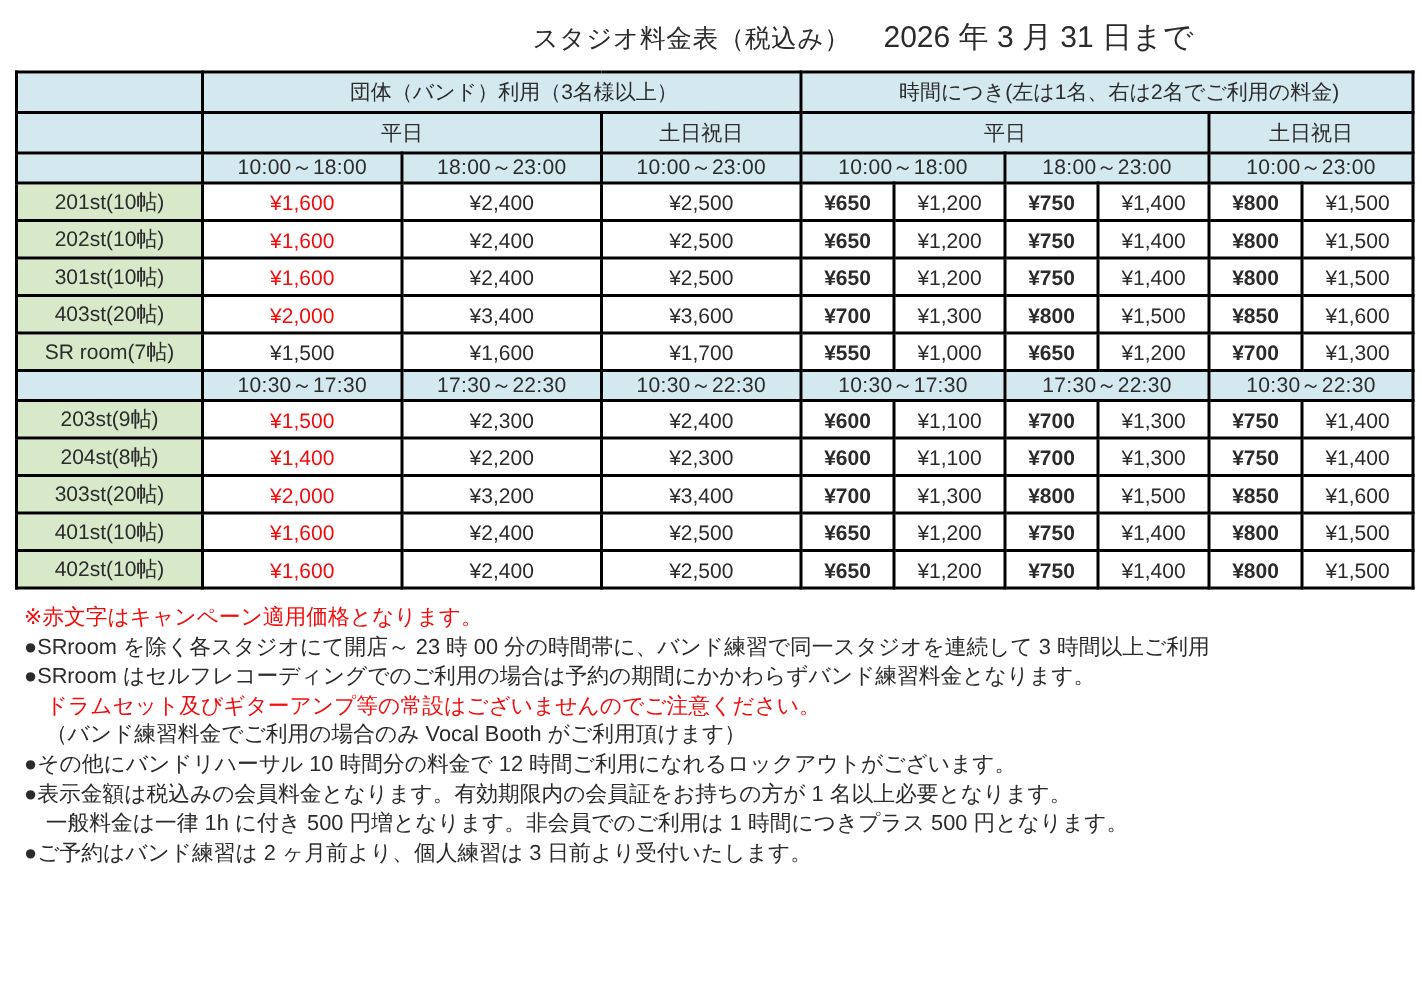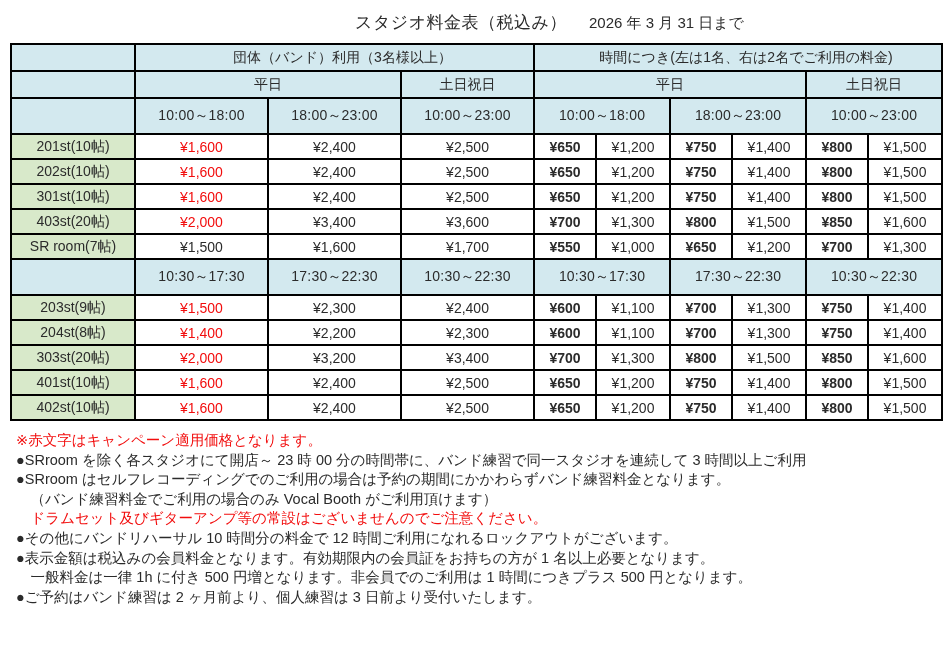--- a/index.html
+++ b/index.html
@@ -8,29 +8,29 @@
     --campaign-red:#f20d0d;
     --border-black:#000000;
     --sub-border-gray:#aebcbf;
     --text-black:#2b2b2b;
   }
   *{box-sizing:border-box;margin:0;padding:0;}
   html,body{width:948px;height:654px;overflow:hidden;background:#ffffff;
     font-family:"Liberation Sans","DejaVu Sans",sans-serif;color:var(--text-black);}
   .title-bar{margin:11px 0 0 355px;display:flex;align-items:baseline;gap:22px;white-space:nowrap;}
   .title-main{font-size:17px;letter-spacing:.5px;}
-  .title-date{font-size:15px;text-align:center;}
+  .title-date{font-size:20px;text-align:center;}
   table.price{margin:9px 0 0 10px;border-collapse:collapse;table-layout:fixed;width:931px;}
   table.price td{border:2px solid var(--border-black);font-size:14px;overflow:hidden;
     white-space:nowrap;padding:0;height:24px;text-align:center;vertical-align:middle;}
   thead td.hdr1{height:27px;padding-left:16px;}
   thead td.hdr2{height:27px;}
   td.blue{background:var(--header-blue);}
   td.time{font-size:14px;letter-spacing:.2px;}
-  tr.time-row td{height:36px;margin-left:15px;}
+  tr.time-row td{height:20px;margin-left:15px;}
   tr.data-row td{height:25px;}
   td.room{background:var(--room-green);font-size:14px;}
   td.price-cell{text-align:right;font-size:15px;}
   td.band{padding-right:8px;}
   td.ind{padding-right:5px;}
   td.s1{border-right:1px solid var(--sub-border-gray);font-weight:bold;}
   td.s2{border-left:1px solid var(--sub-border-gray);}
   .red{color:var(--campaign-red);}
   .notes{margin:10px 0 0 16px;font-size:14.5px;line-height:19.6px;white-space:nowrap;}
 </style>
@@ -208,19 +208,19 @@
     <td class="price-cell ind s1">¥800</td>
     <td class="price-cell ind s2">¥1,500</td>
   </tr>
     </tbody>
 </table>
 
 <div class="notes" id="notes">
     <div class="note-line"><span class="red">※赤文字はキャンペーン適用価格となります。</span></div>
     <div class="note-line"><span>●SRroom を除く各スタジオにて開店～ 23 時 00 分の時間帯に、バンド練習で同一スタジオを連続して 3 時間以上ご利用</span></div>
     <div class="note-line"><span>●SRroom はセルフレコーディングでのご利用の場合は予約の期間にかかわらずバンド練習料金となります。</span></div>
+    <div class="note-line"><span class="red">　ドラムセット及びギターアンプ等の常設はございませんのでご注意ください。</span></div>
     <div class="note-line"><span>　（バンド練習料金でご利用の場合のみ Vocal Booth がご利用頂けます）</span></div>
-    <div class="note-line"><span class="red">　ドラムセット及びギターアンプ等の常設はございませんのでご注意ください。</span></div>
     <div class="note-line"><span>●その他にバンドリハーサル 10 時間分の料金で 12 時間ご利用になれるロックアウトがございます。</span></div>
     <div class="note-line"><span>●表示金額は税込みの会員料金となります。有効期限内の会員証をお持ちの方が 1 名以上必要となります。</span></div>
     <div class="note-line"><span>　一般料金は一律 1h に付き 500 円増となります。非会員でのご利用は 1 時間につきプラス 500 円となります。</span></div>
     <div class="note-line"><span>●ご予約はバンド練習は 2 ヶ月前より、個人練習は 3 日前より受付いたします。</span></div>
   </div>
 
 </body></html>

